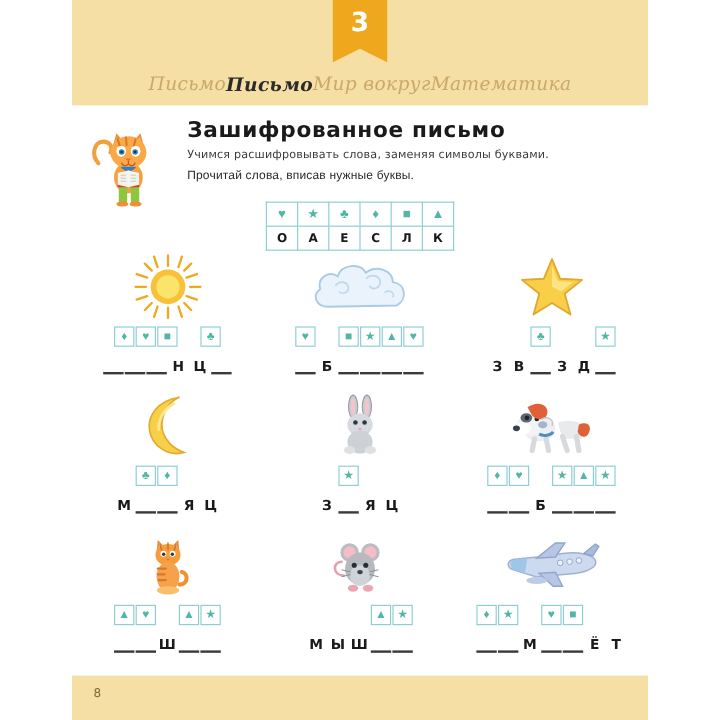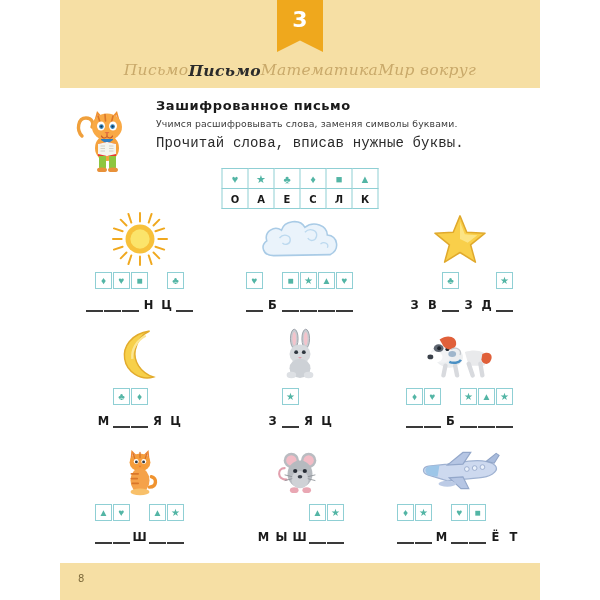--- a/index.html
+++ b/index.html
@@ -95,36 +95,36 @@
     height: 76px;
   }
   .title-text {
     position: absolute;
     left: 96px;
     top: 2px;
     width: 380px;
   }
   .lesson-title {
     font-family: "DejaVu Sans", sans-serif;
-    font-size: 13px;
+    font-size: 18px;
     font-weight: bold;
     color: #1a1a1a;
     letter-spacing: 0.6px;
     margin-bottom: 5px;
   }
   .lesson-sub1 {
     font-family: "DejaVu Sans", sans-serif;
     font-size: 9.3px;
     color: #3a3a3a;
     letter-spacing: 0.15px;
     margin-bottom: 6px;
   }
   .lesson-sub2 {
-    font-family: Liberation Mono, monospace;
-    font-size: 14px;
+    font-family: Liberation Sans, sans-serif;
+    font-size: 10px;
     color: #2a2a2a;
     letter-spacing: 0.15px;
   }
 
   
   .legend {
     position: absolute;
     left: 50%;
     top: 80px;
     transform: translateX(-50%);
@@ -261,22 +261,22 @@
 </head>
 <body>
 
 <div class="header-band">
   <div class="ribbon">
     <span class="ribbon-num">3</span>
   </div>
   <div class="nav">
     <span class="nav-item">Письмо</span>
     <span class="nav-item active">Письмо</span>
+    <span class="nav-item">Мир вокруг</span>
     <span class="nav-item">Математика</span>
-    <span class="nav-item">Мир вокруг</span>
   </div>
 </div>
 
 <div class="page">
 
   <div class="title-row">
     <div class="cat-mascot">
       <svg viewBox="0 0 62 76" width="62" height="76">
         <path d="M8 40 C2 34 4 22 12 22 C18 22 20 27 18 31" fill="none" stroke="#f0a03c" stroke-width="3.4" stroke-linecap="round"></path>
         <ellipse cx="33" cy="52" rx="12" ry="13" fill="#f5a23c"></ellipse>

